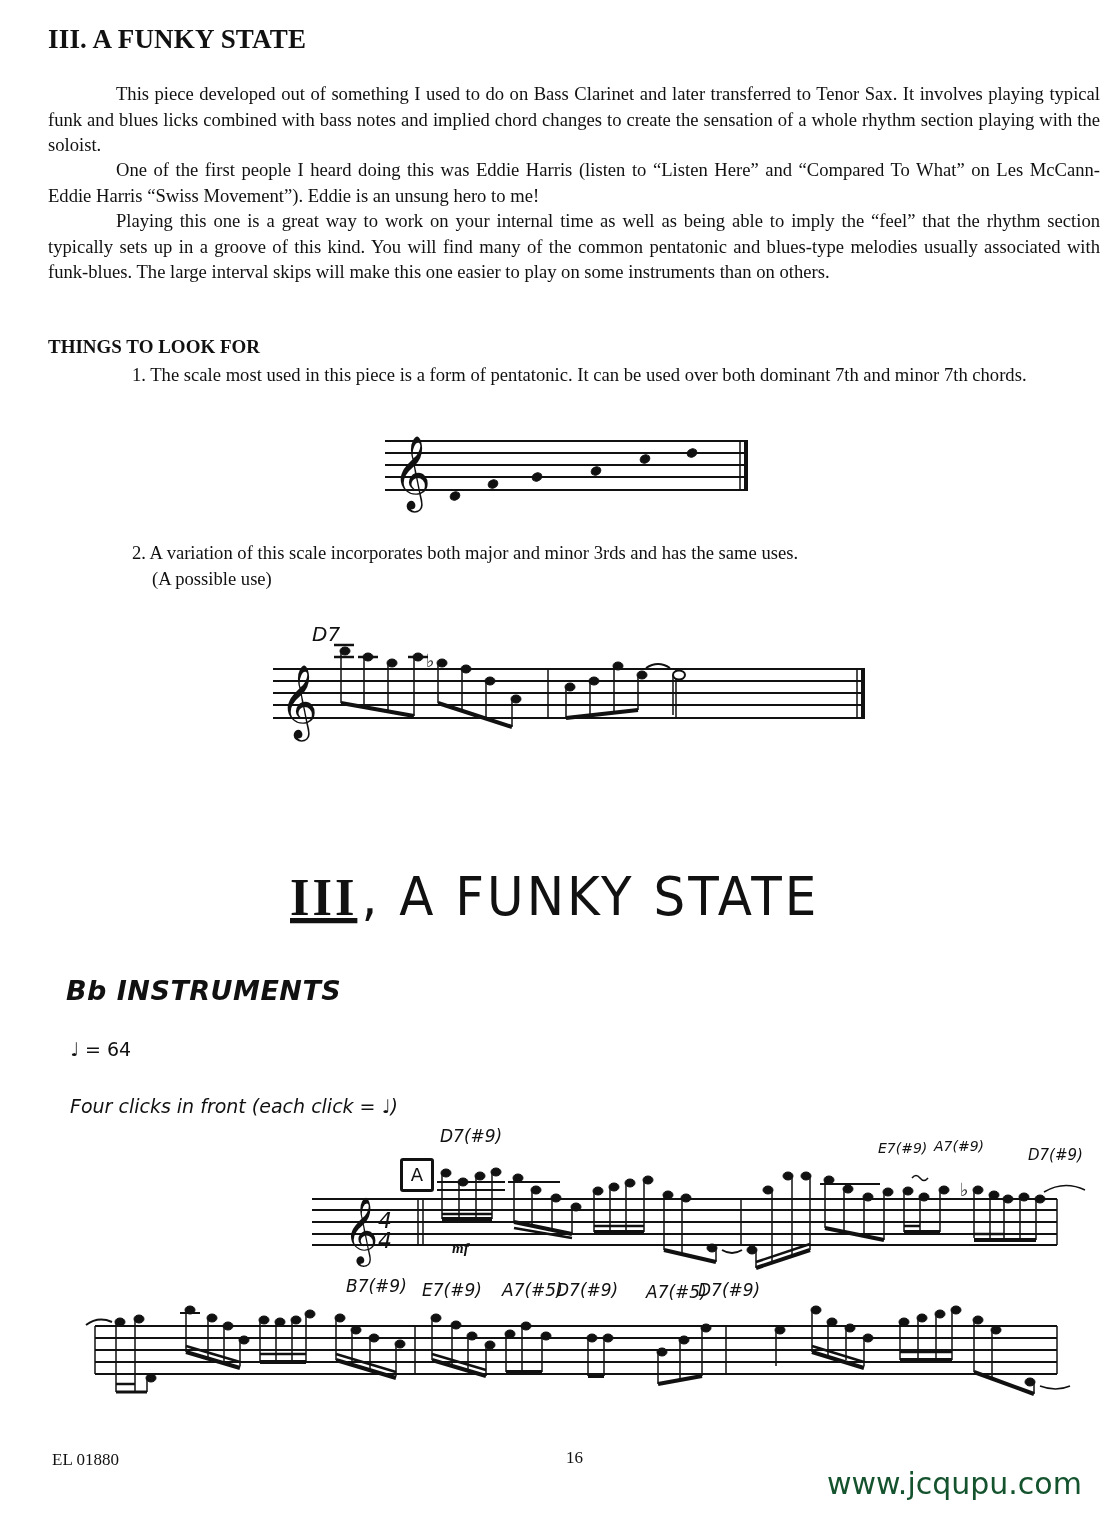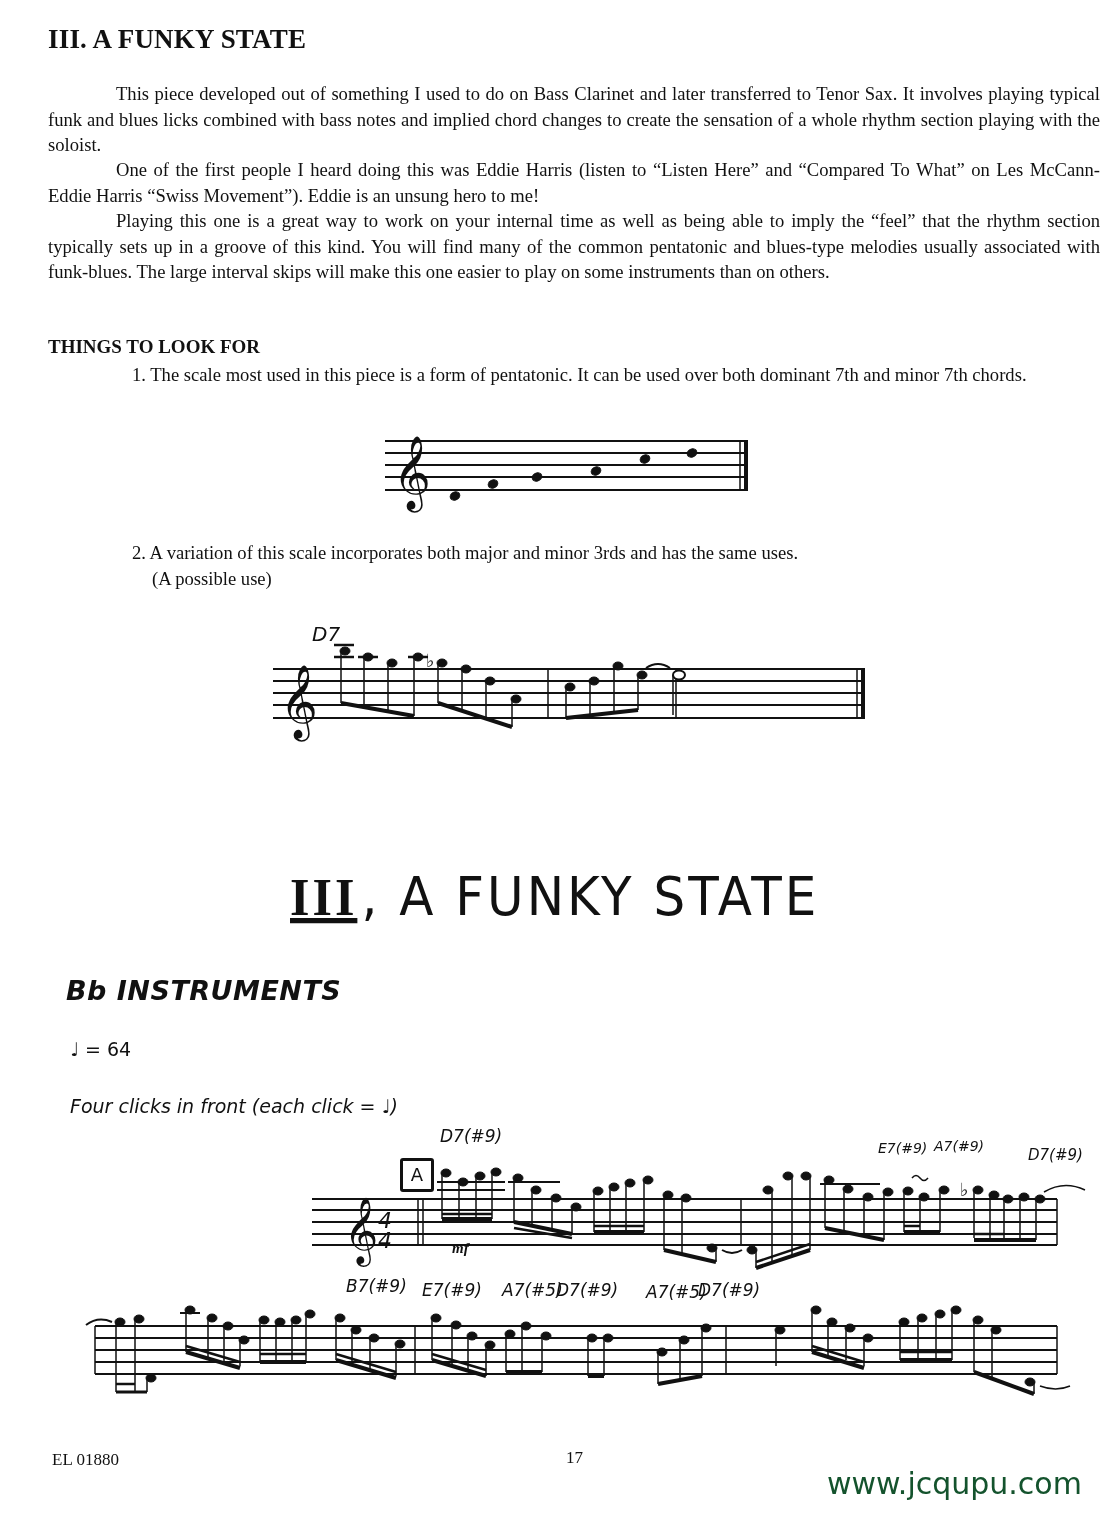--- a/index.html
+++ b/index.html
@@ -441,14 +441,14 @@
 <div class="abs chord" style="left:1028px; top:1146px; font-size:15px;">D7(#9)</div>
 
 <div class="abs chord" style="left:346px; top:1276px;">B7(#9)</div>
 <div class="abs chord" style="left:422px; top:1280px;">E7(#9)</div>
 <div class="abs chord" style="left:502px; top:1280px;">A7(#5)</div>
 <div class="abs chord" style="left:556px; top:1280px;">D7(#9)</div>
 <div class="abs chord" style="left:646px; top:1282px;">A7(#5)</div>
 <div class="abs chord" style="left:698px; top:1280px;">D7(#9)</div>
 
 <div id="footer-code" class="abs serif">EL 01880</div>
-<div id="page-number" class="abs serif">17</div>
+<div id="page-number" class="abs serif">16</div>
 <div id="watermark" class="abs sans">www.jcqupu.com</div>
 
 </body></html>

